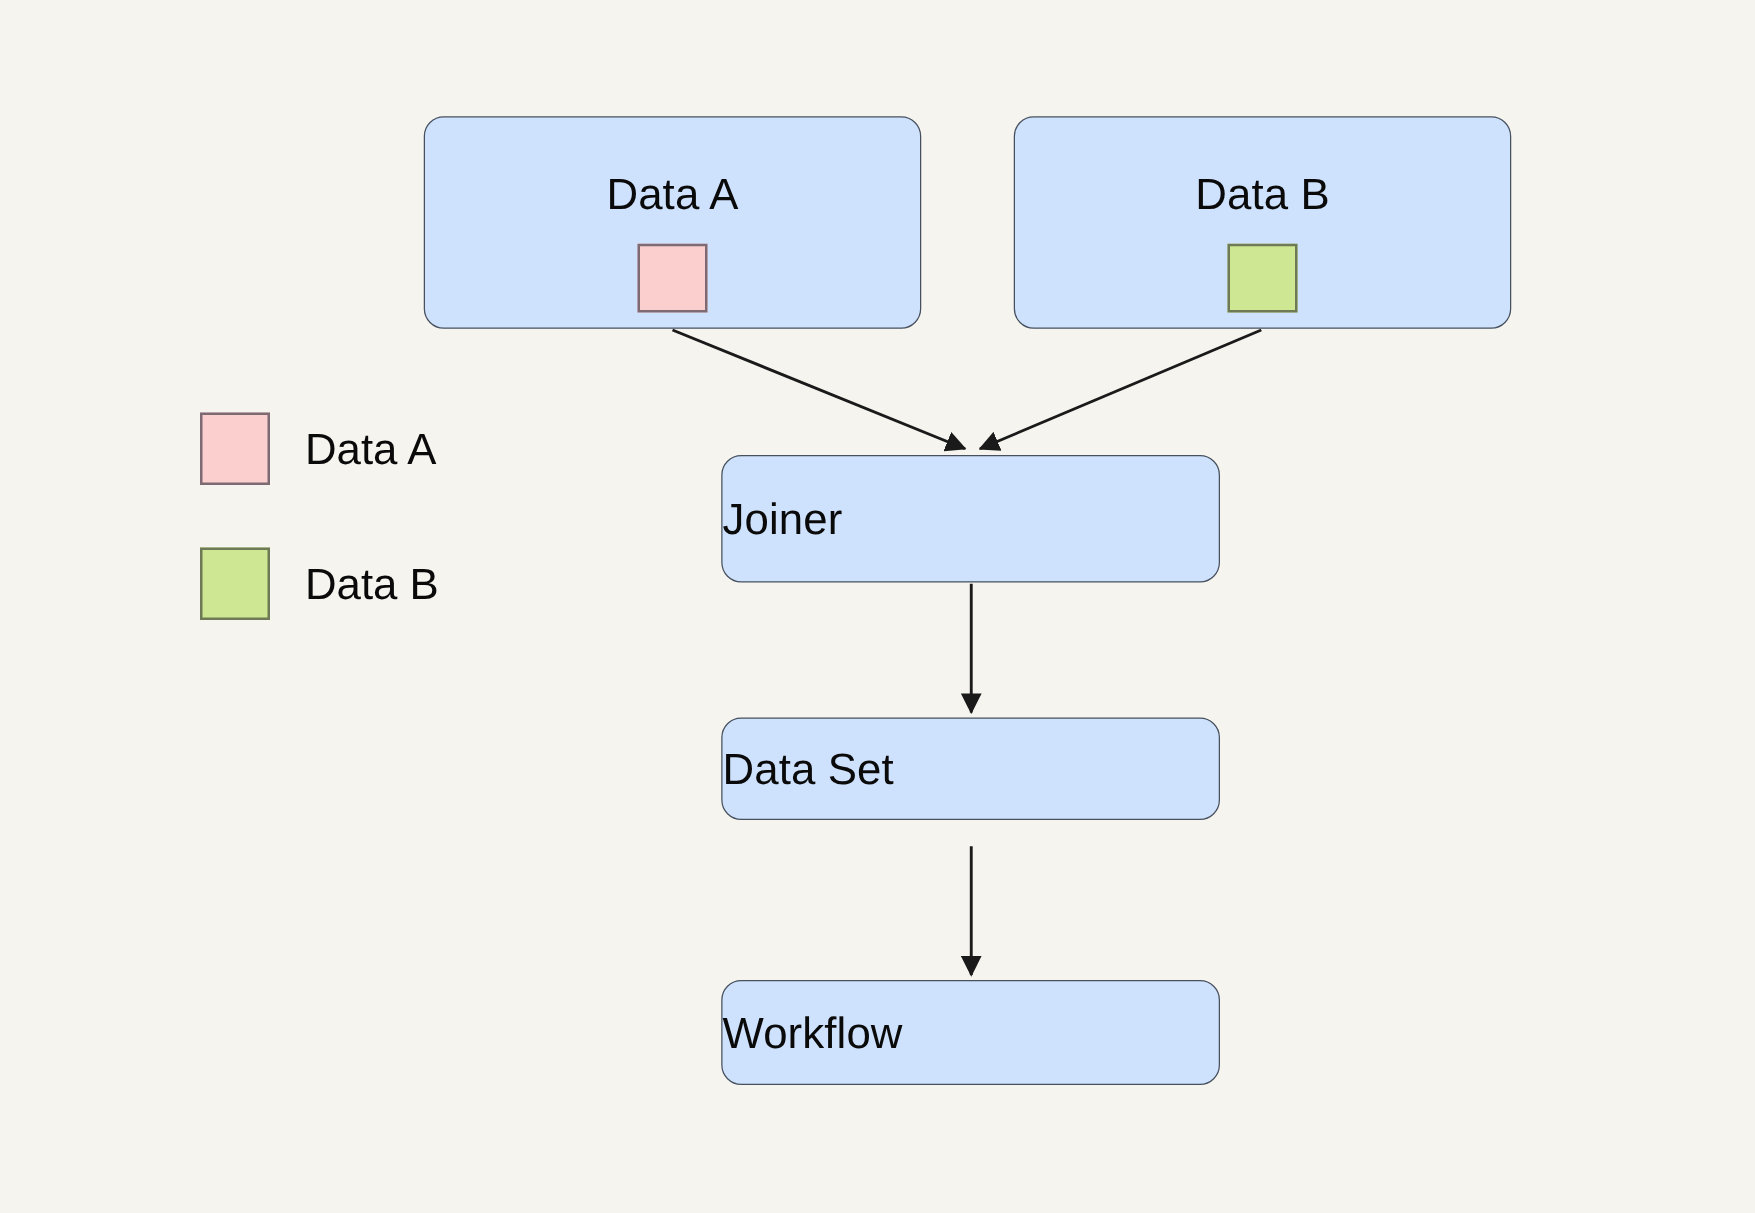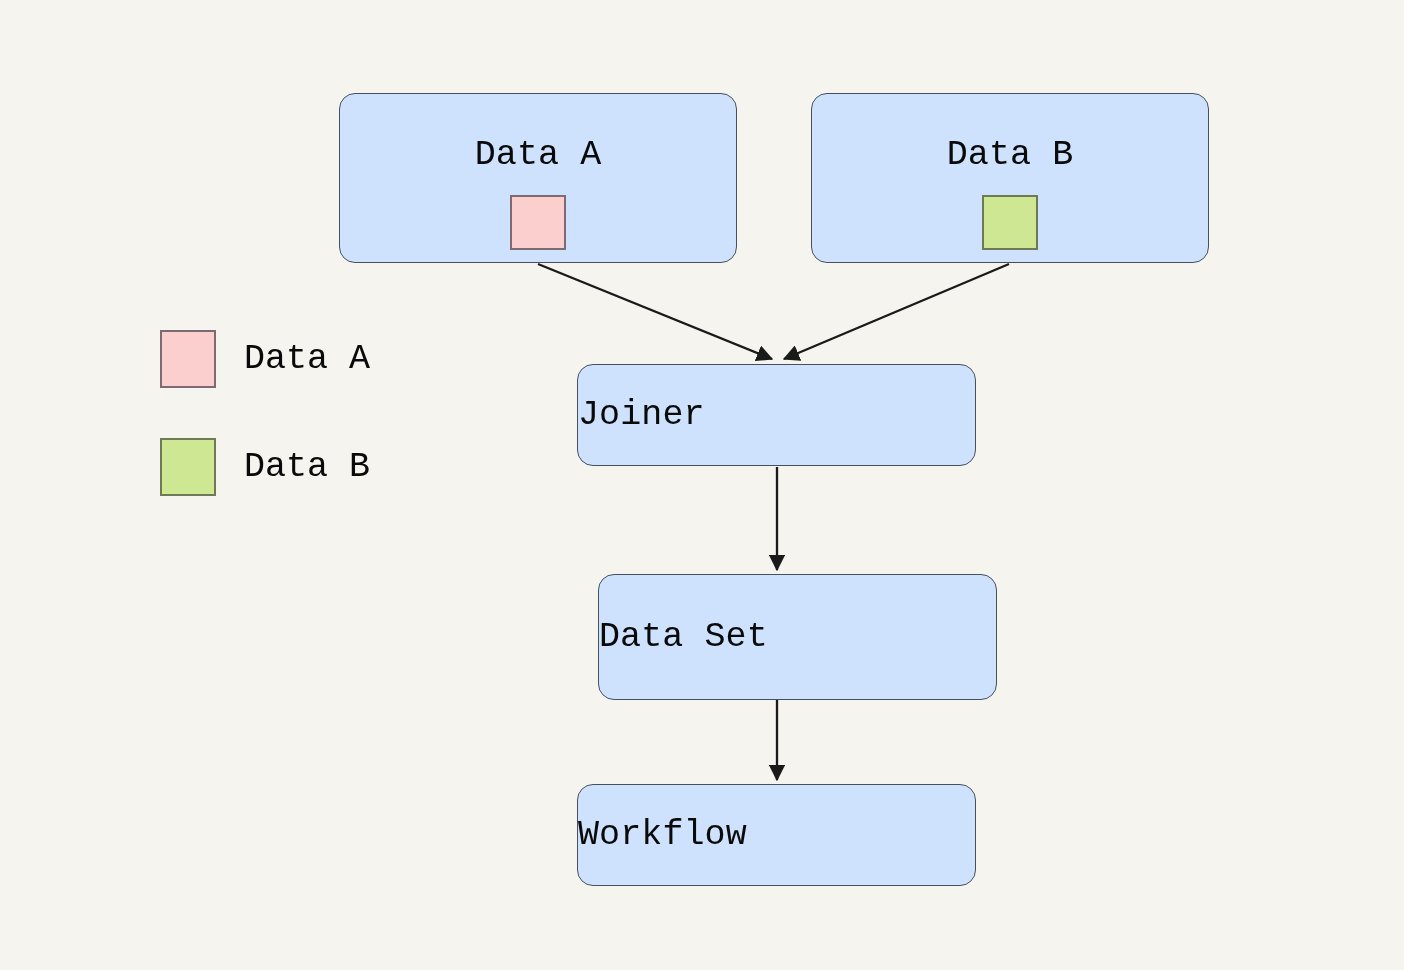--- a/index.html
+++ b/index.html
@@ -14,21 +14,20 @@
     overflow: hidden;
     position: relative;
   }
 
   #canvas {
     position: absolute;
     left: 0;
     top: 0;
     width: 1404px;
     height: 970px;
-    font-family: Liberation Mono, monospace;
   }
 
   
   #edges {
     position: absolute;
     left: 0;
     top: 0;
     width: 1404px;
     height: 970px;
     pointer-events: none;
@@ -130,25 +129,25 @@
 
   <div class="node source" style="left:811px; top:93px; width:398px; height:170px;">
     <span class="node-label">Data B</span>
     <span class="swatch green"></span>
   </div>
 
   <div class="node" style="left:577px; top:364px; width:399px; height:102px;">
     <span class="node-label">Joiner</span>
   </div>
 
-  <div class="node" style="left:598px; top:574px; width:399px; height:126px;">
+  <div class="node" style="left:577px; top:574px; width:399px; height:82px;">
     <span class="node-label">Data Set</span>
   </div>
 
-  <div class="node" style="left:577px; top:784px; width:399px; height:102px;">
+  <div class="node" style="left:577px; top:784px; width:399px; height:84px;">
     <span class="node-label">Workflow</span>
   </div>
 
   <div id="legend">
     <div class="legend-row">
       <span class="legend-swatch pink"></span>
       <span class="legend-text">Data A</span>
     </div>
     <div class="legend-row">
       <span class="legend-swatch green"></span>

